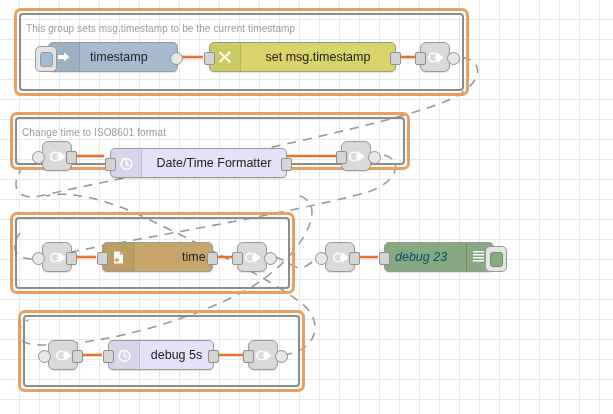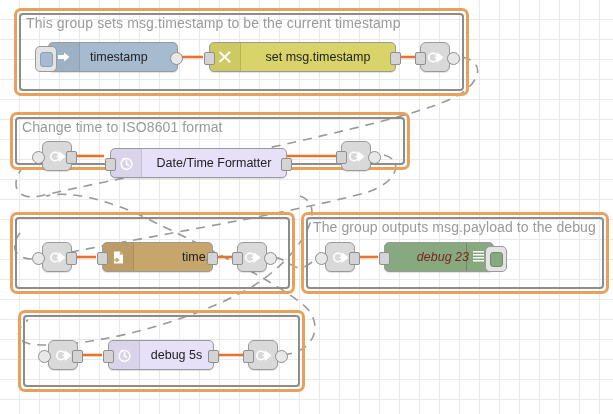--- a/index.html
+++ b/index.html
@@ -28,22 +28,22 @@
     background:transparent;
   }
   .group-inner{
     position:absolute;left:2px;top:2px;right:2px;bottom:2px;
     border:2px solid #8c8c8c;
     border-radius:4px;
     box-sizing:border-box;
     background:transparent;
   }
   .group-label{
-    position:absolute;left:9px;top:4px;
-    font-size:14px;color:#9a9a9a;
+    position:absolute;left:9px;top:12px;
+    font-size:10px;color:#9a9a9a;
     white-space:nowrap;letter-spacing:0.1px;
     overflow:hidden;
   }
 
   
   .node{
     position:absolute;box-sizing:border-box;
     height:30px;border-radius:5px;
     border:1px solid #9a9a9a;
     display:flex;align-items:center;
@@ -261,38 +261,34 @@
     <div class="icon-box">
       <svg class="gi" width="17" height="17" viewBox="0 0 17 17">
         <circle cx="6" cy="8.5" r="4.2" fill="none" stroke="#ffffff" stroke-width="1.6"></circle>
         <path d="M7.5 8.5 h8 M10.5 4.5 L15.5 8.5 L10.5 12.5 Z" fill="#ffffff" stroke="#ffffff" stroke-width="1.4"></path>
       </svg>
     </div>
     <div class="port in"></div>
     <div class="port out round" style="right:-11px;"></div>
   </div>
 
-  <div class="group" style="left:301px;top:212px;width:308px;height:82px;">
-    <div class="group-inner"></div>
-    <div class="group-label" style="max-width:292px;text-overflow:clip;">The group outputs msg.payload to the debug</div>
-  </div>
 
   <div class="node linknode" style="left:325px;top:242px;">
     <div class="icon-box">
       <svg class="gi" width="17" height="17" viewBox="0 0 17 17">
         <circle cx="6" cy="8.5" r="4.2" fill="none" stroke="#ffffff" stroke-width="1.6"></circle>
         <path d="M7.5 8.5 h8 M10.5 4.5 L15.5 8.5 L10.5 12.5 Z" fill="#ffffff" stroke="#ffffff" stroke-width="1.4"></path>
       </svg>
     </div>
     <div class="port in round" style="left:-11px;"></div>
     <div class="port out"></div>
   </div>
 
   <div class="node n-debug" style="left:384px;top:242px;width:110px;">
-    <div class="label lbl-italic" style="text-align:right;padding-right:24px;color:#7f1d1d;">debug 23</div>
+    <div class="label lbl-italic" style="text-align:left;padding-right:24px;color:#0c4a6e;">debug 23</div>
     <div style="position:absolute;right:4px;top:0;height:100%;width:22px;display:flex;align-items:center;justify-content:center;border-left:1px solid rgba(120,80,30,0.45);">
       <svg class="gi" width="13" height="14" viewBox="0 0 13 14">
         <g fill="#ffffff">
           <rect x="1" y="1" width="11" height="1.5"></rect>
           <rect x="1" y="4" width="11" height="1.5"></rect>
           <rect x="1" y="7" width="11" height="1.5"></rect>
           <rect x="1" y="10" width="11" height="1.5"></rect>
         </g>
       </svg>
     </div>

